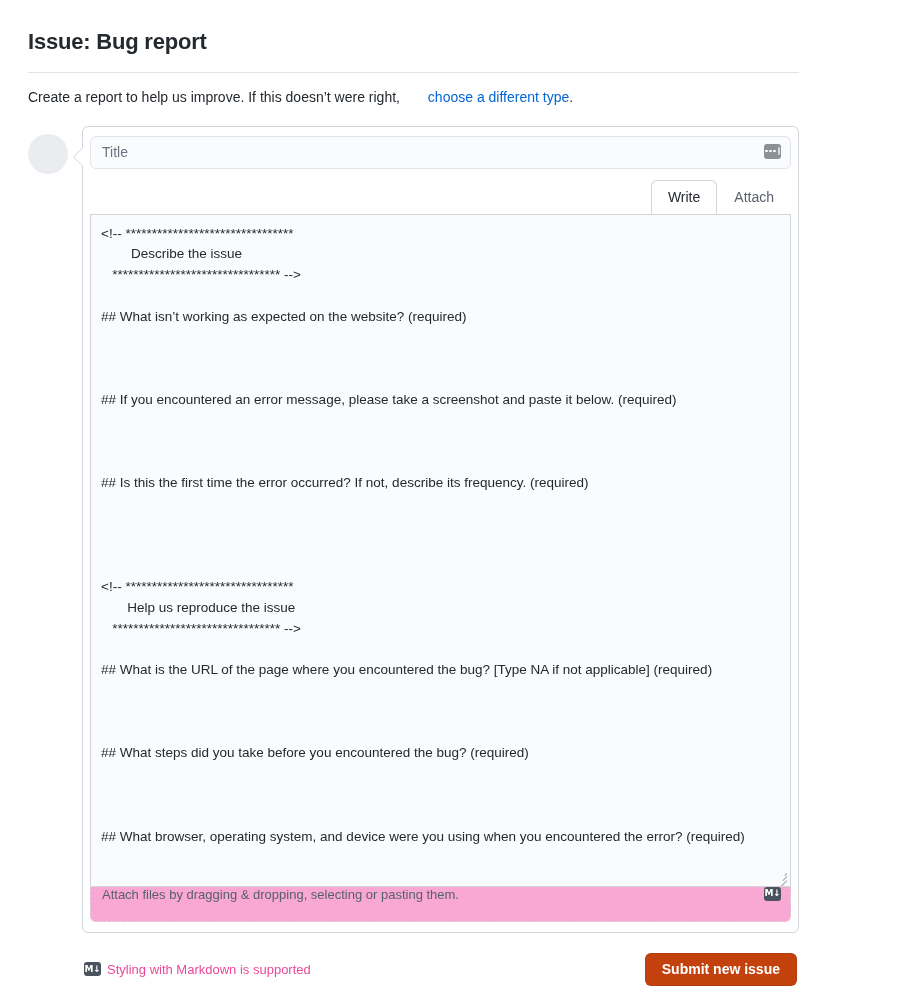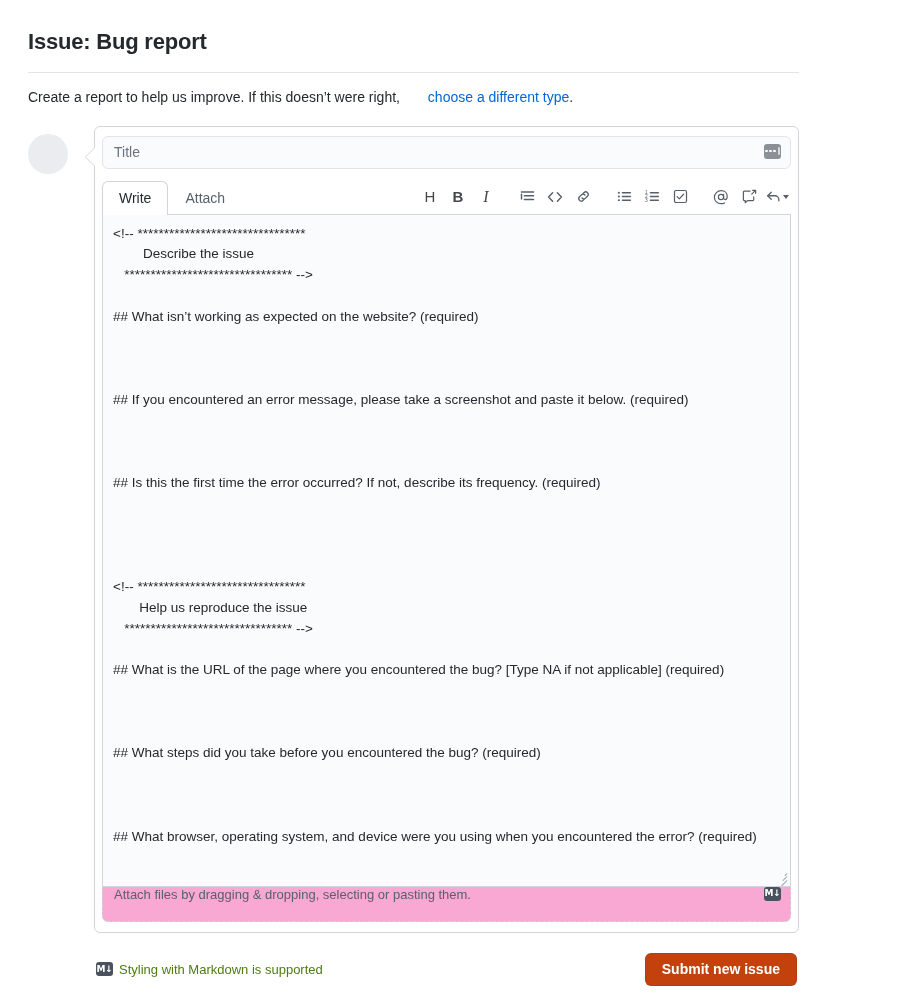--- a/index.html
+++ b/index.html
@@ -57,21 +57,21 @@
   .avatar {
     width: 40px;
     height: 40px;
     border-radius: 50%;
     background: #eaecef;
     flex: 0 0 40px;
     margin-top: 8px;
   }
   .bubble-wrap {
     position: relative;
-    margin-left: 26px;
+    margin-left: 14px;
     flex: 1 1 auto;
   }
   
   .bubble-arrow-outer,
   .bubble-arrow-inner {
     position: absolute;
     width: 0;
     height: 0;
     border-top: 9px solid transparent;
     border-bottom: 9px solid transparent;
@@ -140,20 +140,21 @@
     margin-left: 1px;
   }
 
   
   .tabbar {
     display: flex;
     align-items: flex-end;
     border-bottom: 1px solid #d1d5da;
     height: 34px;
     position: relative;
+    flex-direction: column;
   }
   .tabs { display: flex; align-items: flex-end; }
   .tab {
     font-size: 14px;
     padding: 7px 16px 8px 16px;
     line-height: 1.4;
     color: #586069;
     background: transparent;
     border: 1px solid transparent;
     border-bottom: none;
@@ -298,21 +299,21 @@
     margin-top: 20px;
     padding: 0 2px 0 2px;
   }
   .md-note {
     display: flex;
     align-items: center;
     gap: 6px;
     font-size: 13px;
     color: #586069;
   }
-  .md-note a { color: #4d7c0f; text-decoration: none; }
+  .md-note a { color: #ec4899; text-decoration: none; }
   .submit-btn {
     margin-left: auto;
     background: #c2410c;
     color: #ffffff;
     border: 1px solid rgba(27,31,35,0.08);
     border-radius: 6px;
     font-size: 14px;
     font-weight: bold;
     font-family: "Liberation Sans", sans-serif;
     padding: 0 16px;

